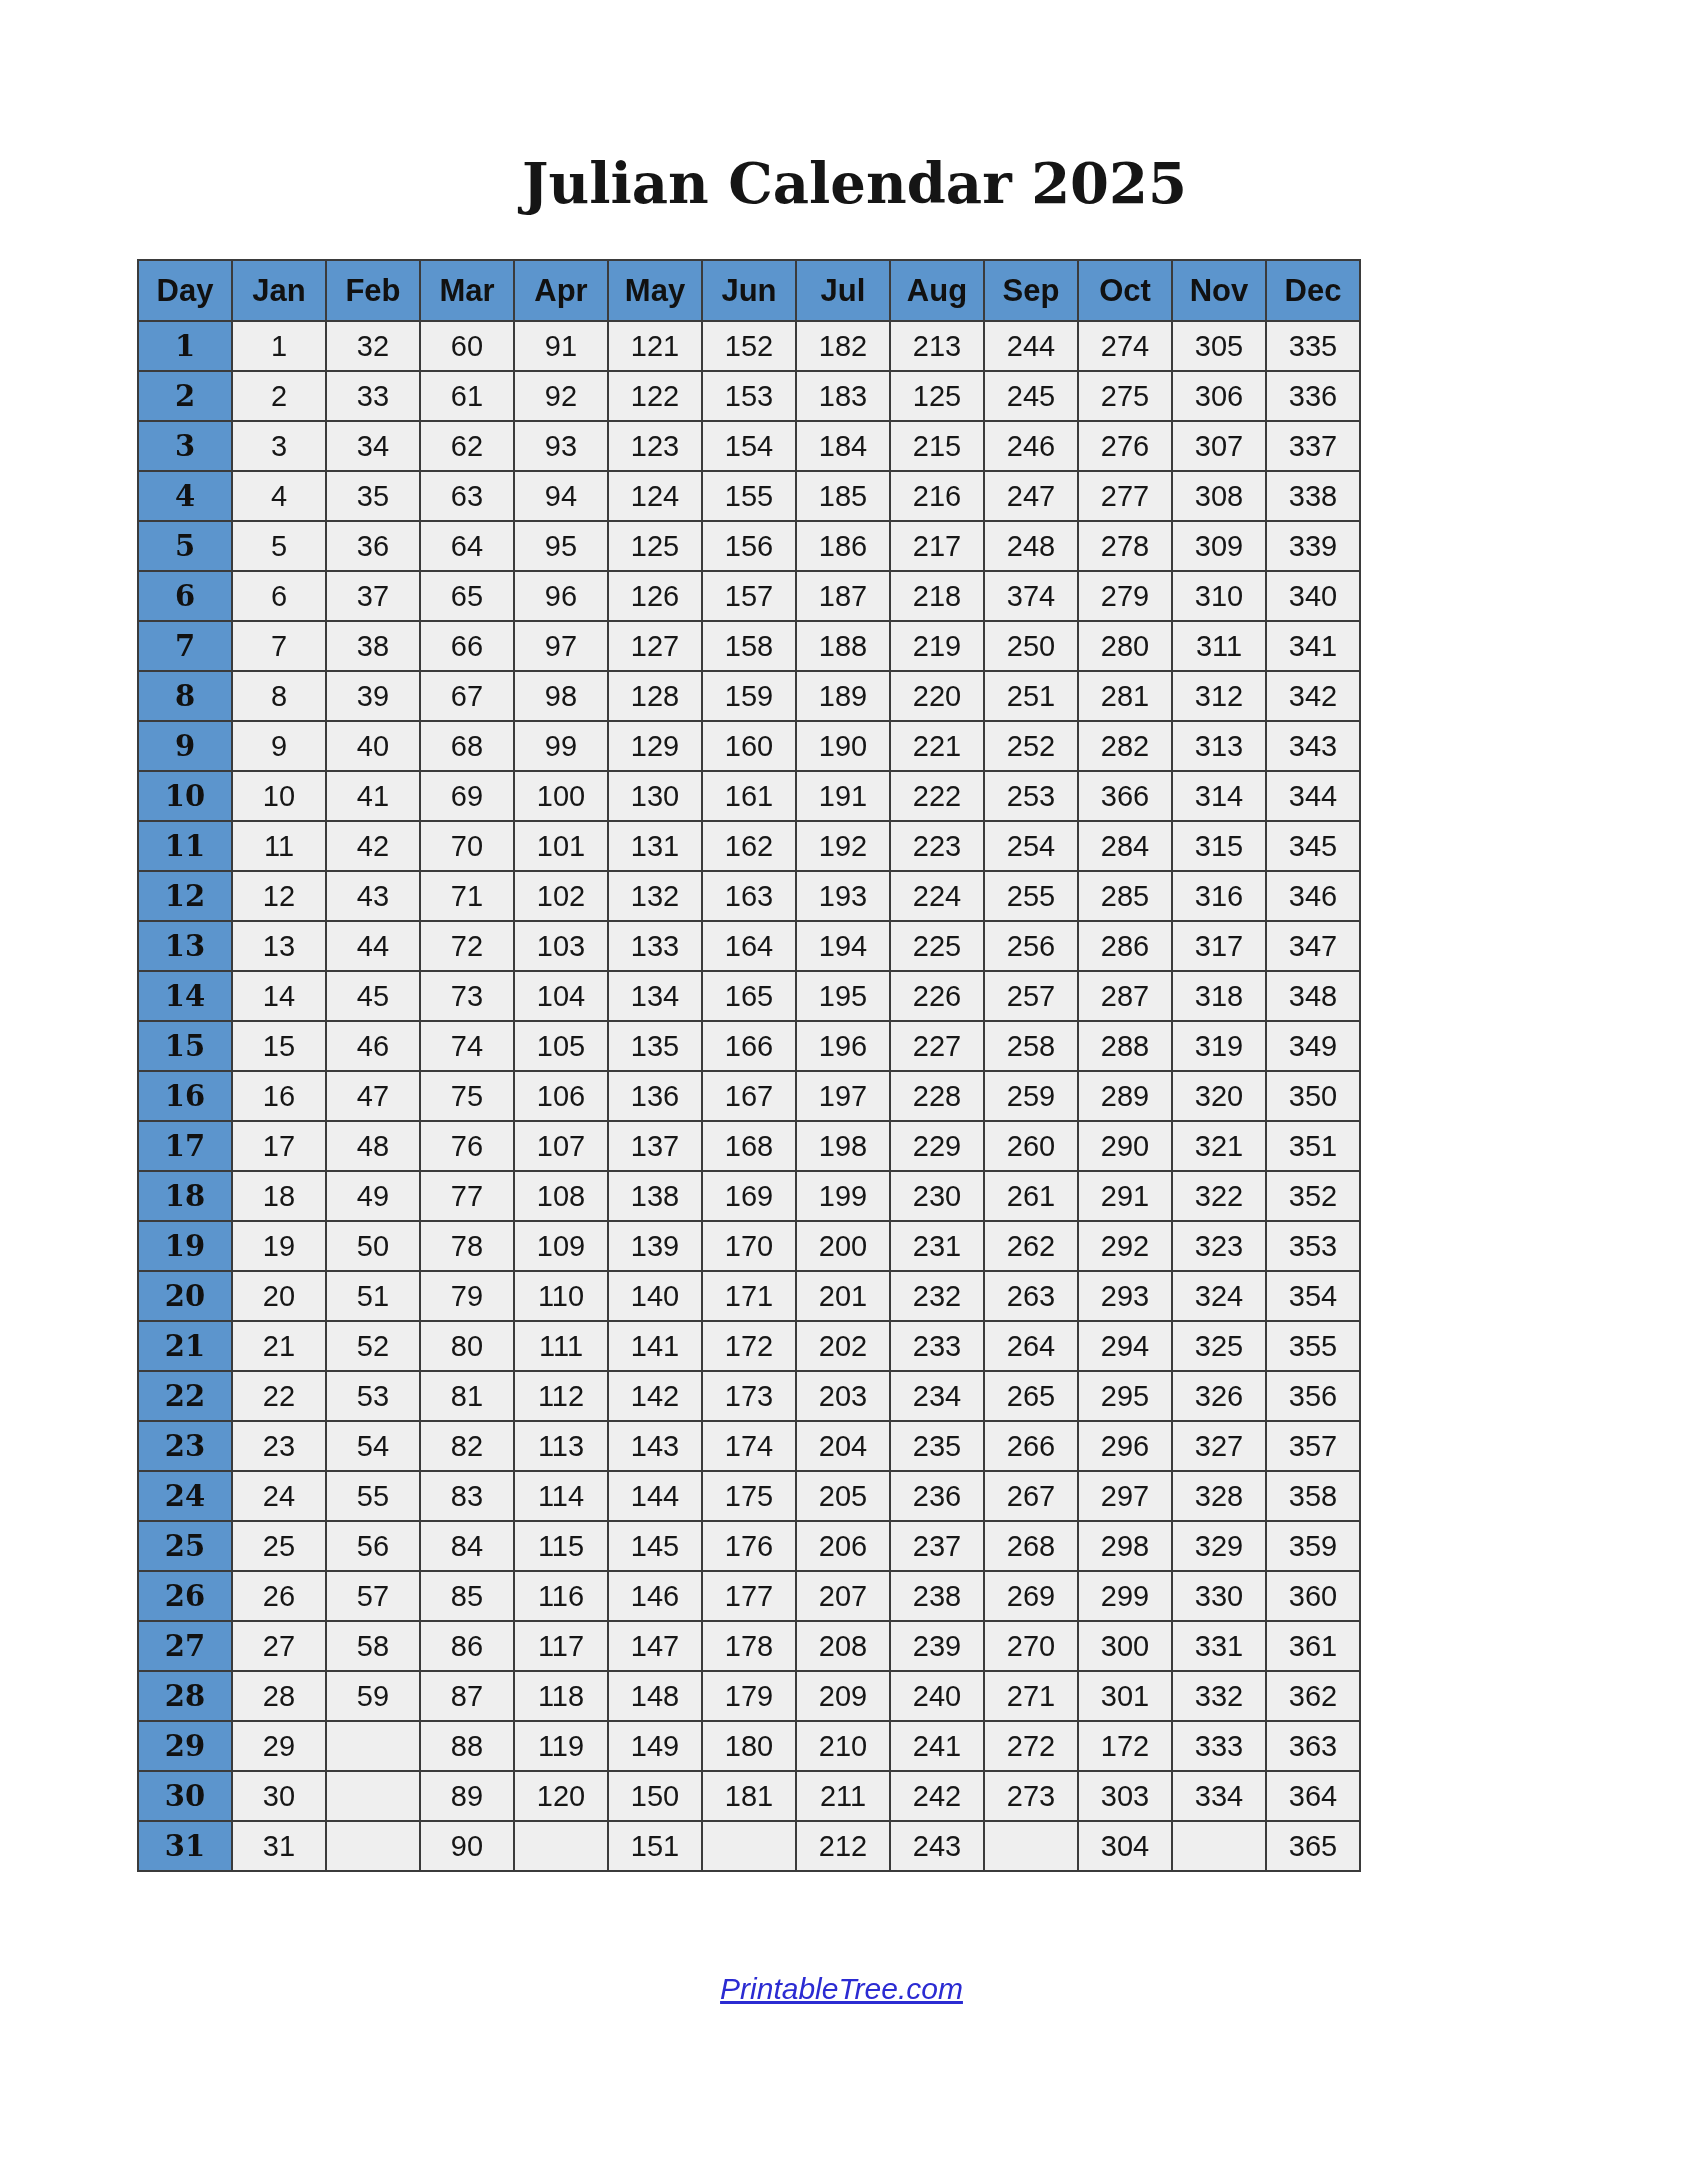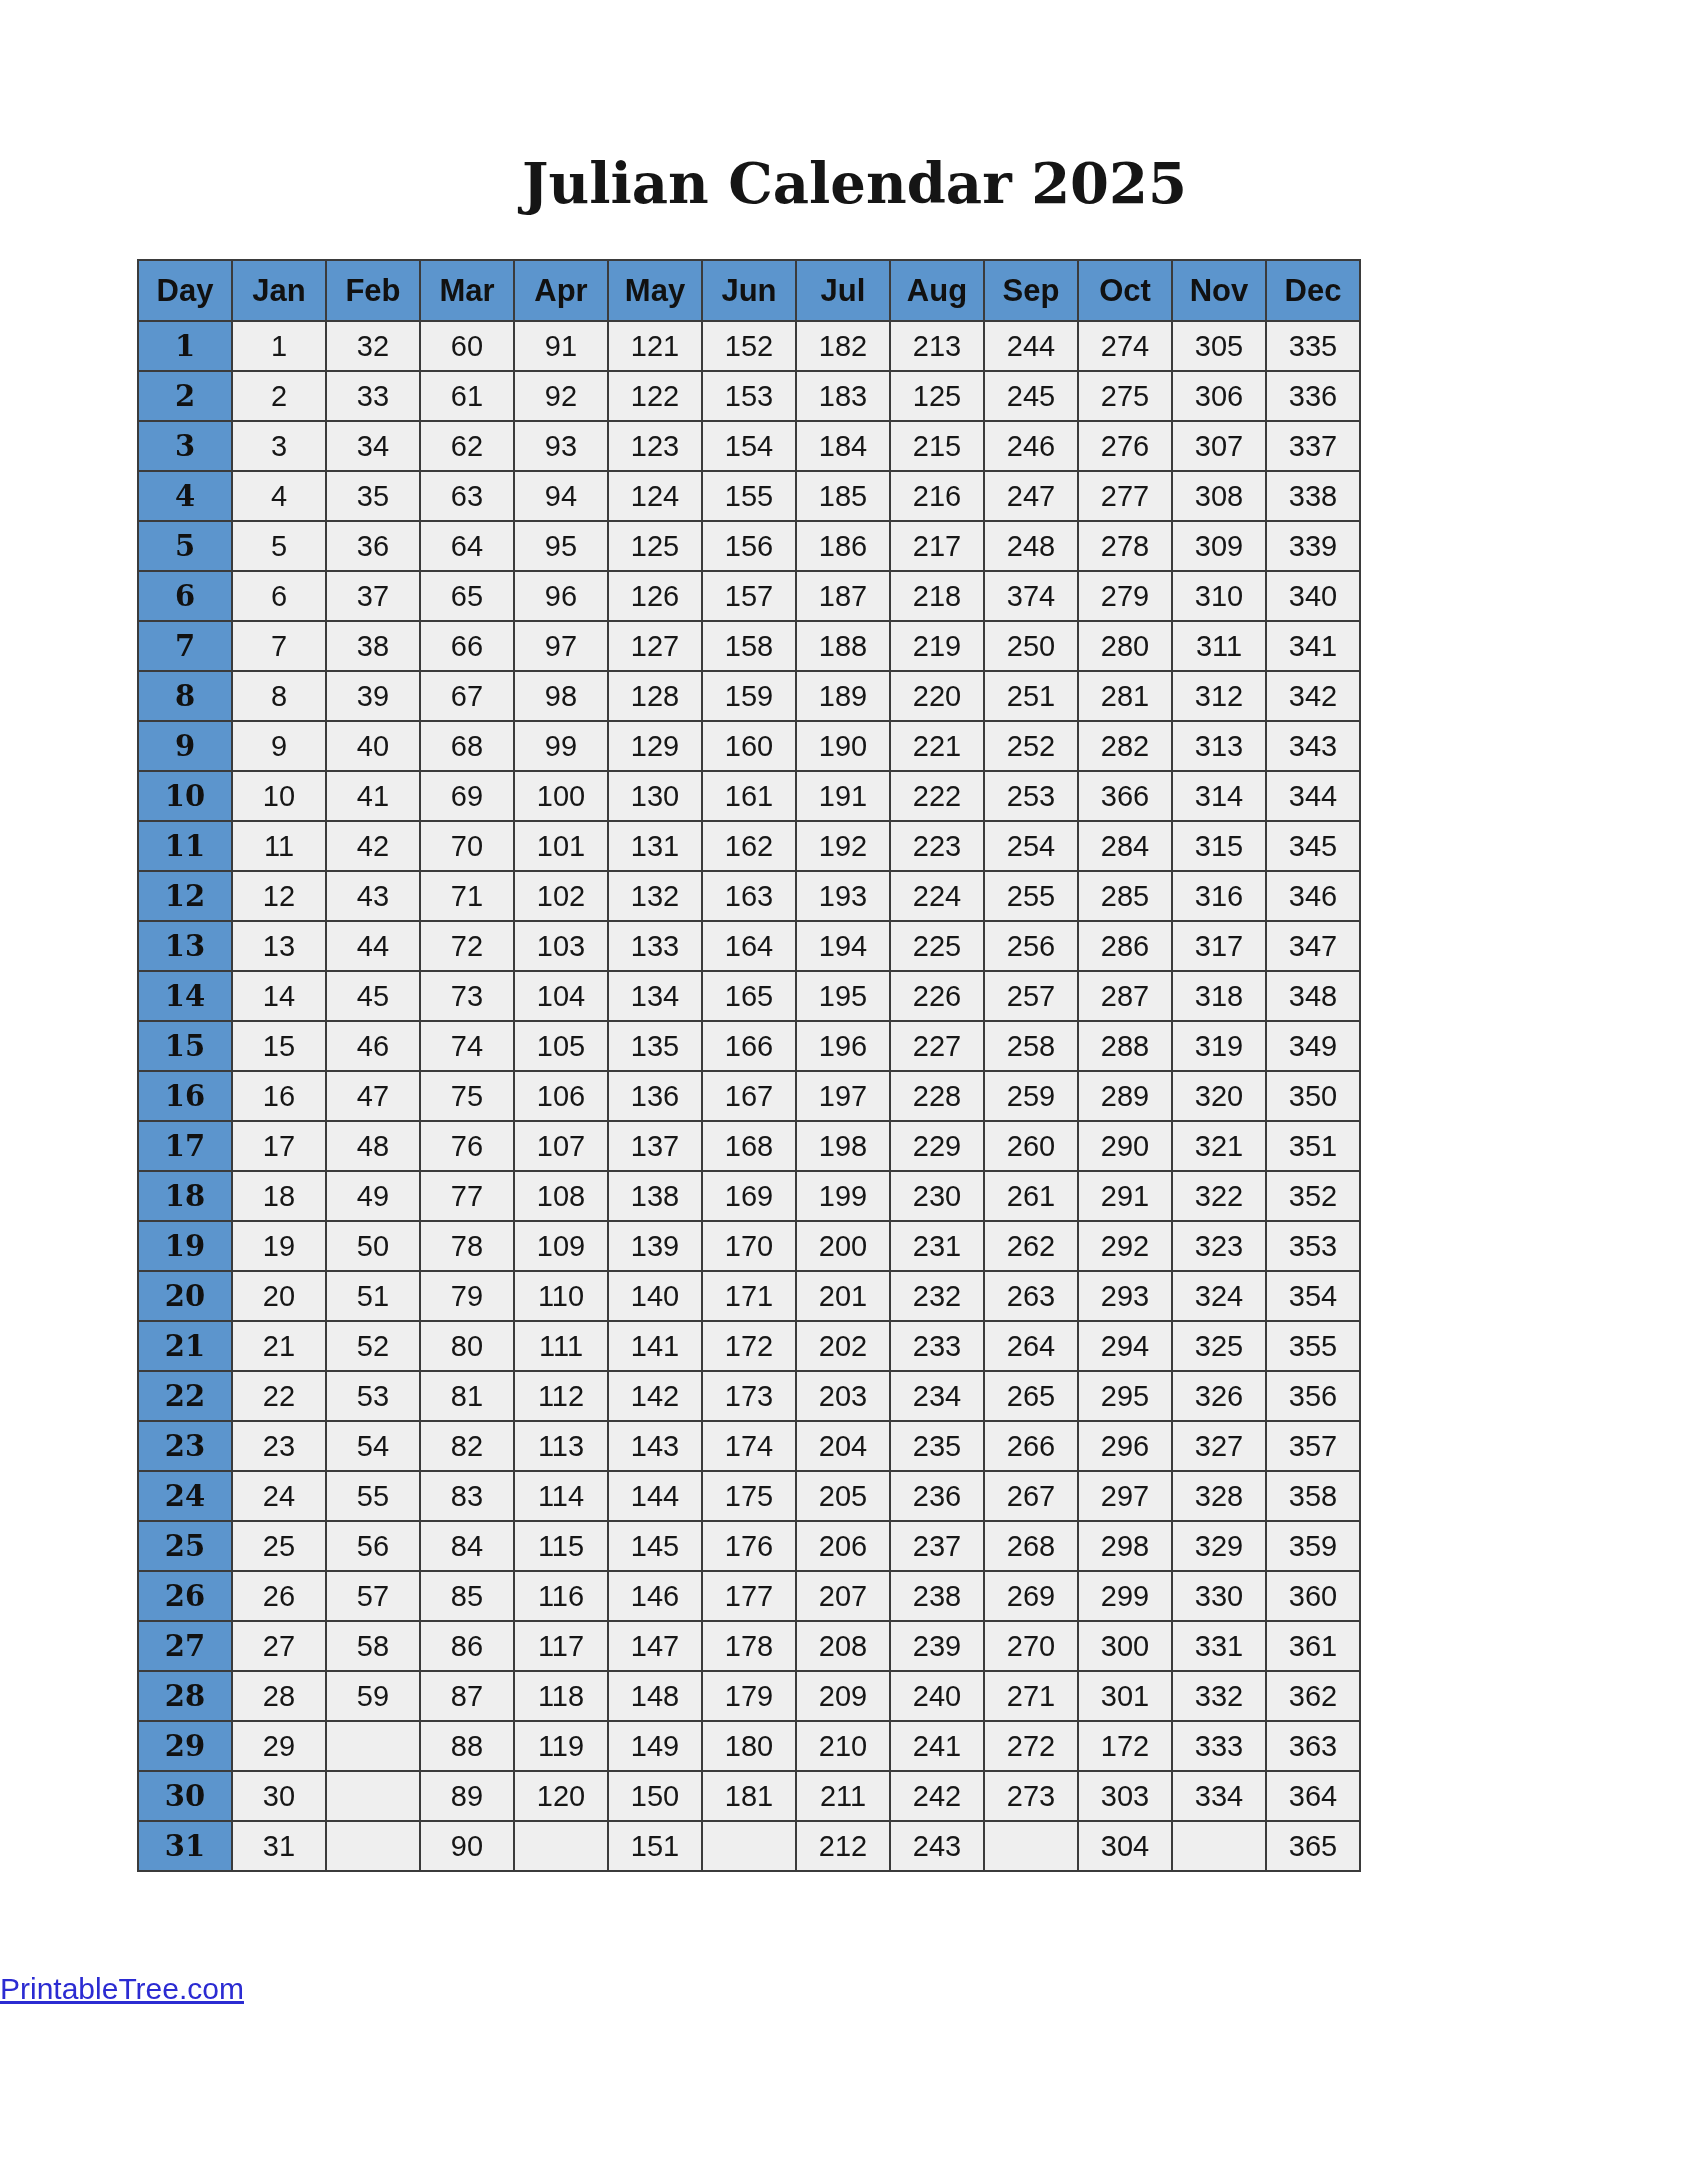--- a/index.html
+++ b/index.html
@@ -72,20 +72,22 @@
     font-family: "Liberation Sans", sans-serif;
     font-weight: 400;
     font-size: 29px;
     color: #161616;
   }
   .footer {
     position: absolute;
     top: 1972px;
     left: 0;
     width: 100%;
+    text-align: center;
+    font-style: italic;
   }
   .footer a {
     font-family: "Liberation Sans", sans-serif;
     font-size: 30px;
     color: var(--link-blue);
     text-decoration: underline;
     cursor: pointer;
   }
 </style>
 </head>

